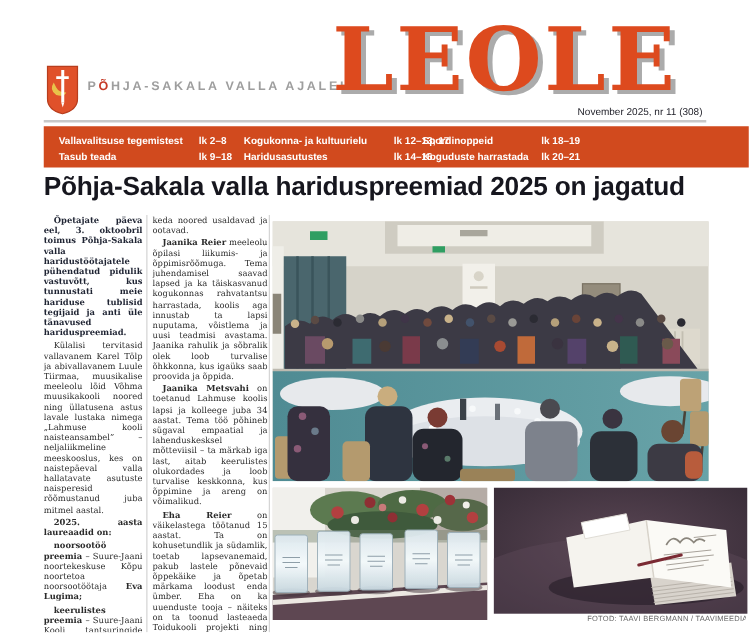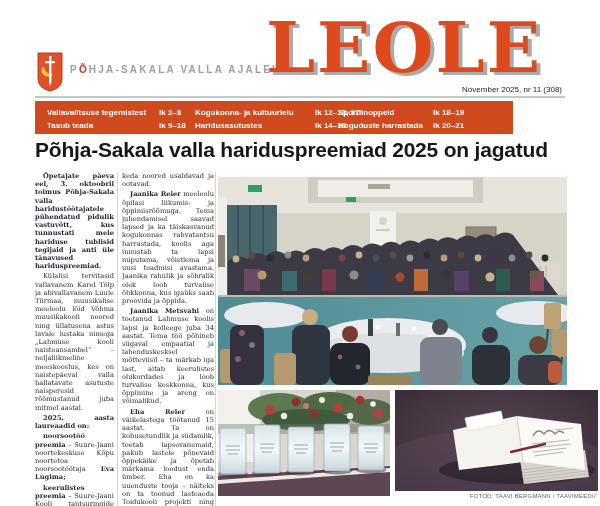--- a/index.html
+++ b/index.html
@@ -11,21 +11,21 @@
   .tagline{position:absolute;left:70px;top:64px;font-size:10px;font-weight:bold;
            letter-spacing:2.2px;color:#9e9e9e;white-space:nowrap;}
   .tagline .red-o{color:#c63b28;}
   .logo{position:absolute;right:58px;top:2px;font-family:"DejaVu Serif",serif;
         font-weight:bold;font-size:70px;line-height:92px;color:#dd4a1e;
         letter-spacing:2px;text-shadow:4px 3px 0 #ababab;text-align:center;}
   .issue{position:absolute;right:38px;top:85px;font-size:8px;font-weight:normal;color:#1d1d26;padding-left:16px;}
   .mast-rule{position:absolute;left:35px;top:96px;width:530px;height:2px;background:#c8c8c8;}
 
   
-  .navbar{position:absolute;left:35px;top:101px;width:478px;height:33px;background:#d14a1e;}
+  .navbar{position:absolute;left:35px;top:101px;width:564px;height:33px;background:#d14a1e;}
   .nav-group{position:absolute;top:5px;display:grid;grid-auto-rows:13px;}
   .nav-group.g1{left:12px;grid-template-columns:112px auto;}
   .nav-group.g2{left:160px;grid-template-columns:120px auto;}
   .nav-group.g3{left:303px;grid-template-columns:95px auto;}
   .nav-label,.nav-pages{font-size:8px;font-weight:bold;color:#ffffff;white-space:nowrap;line-height:13px;}
 
   
   .headline{position:absolute;left:35px;top:138px;width:560px;margin:0;
             font-size:21px;font-weight:bold;letter-spacing:-0.2px;color:#16161e;}
 

